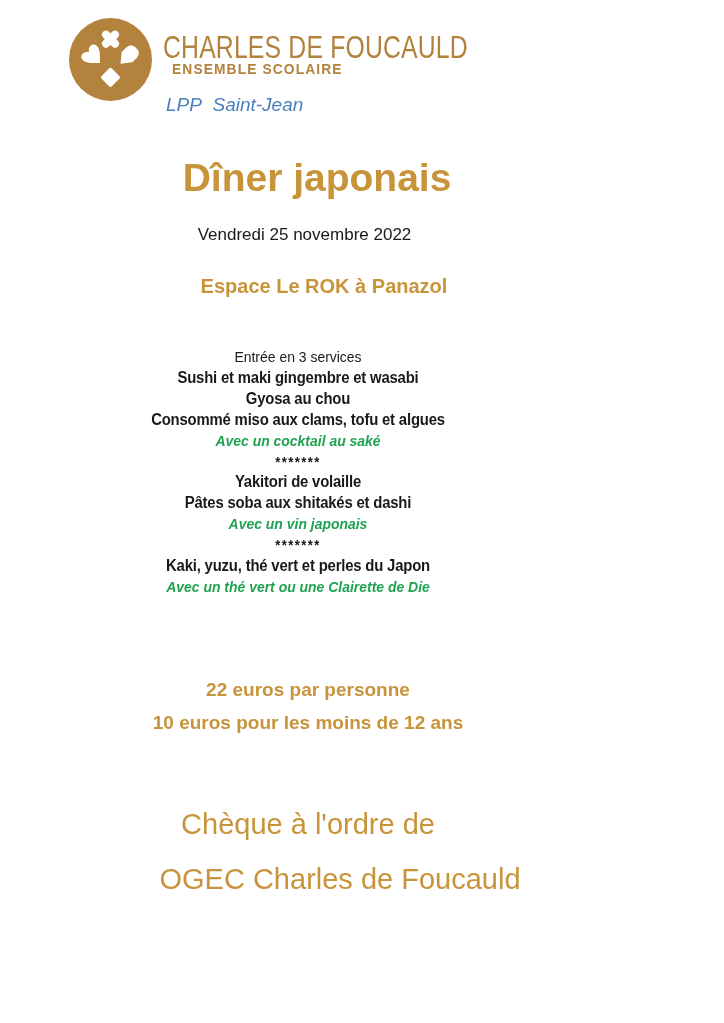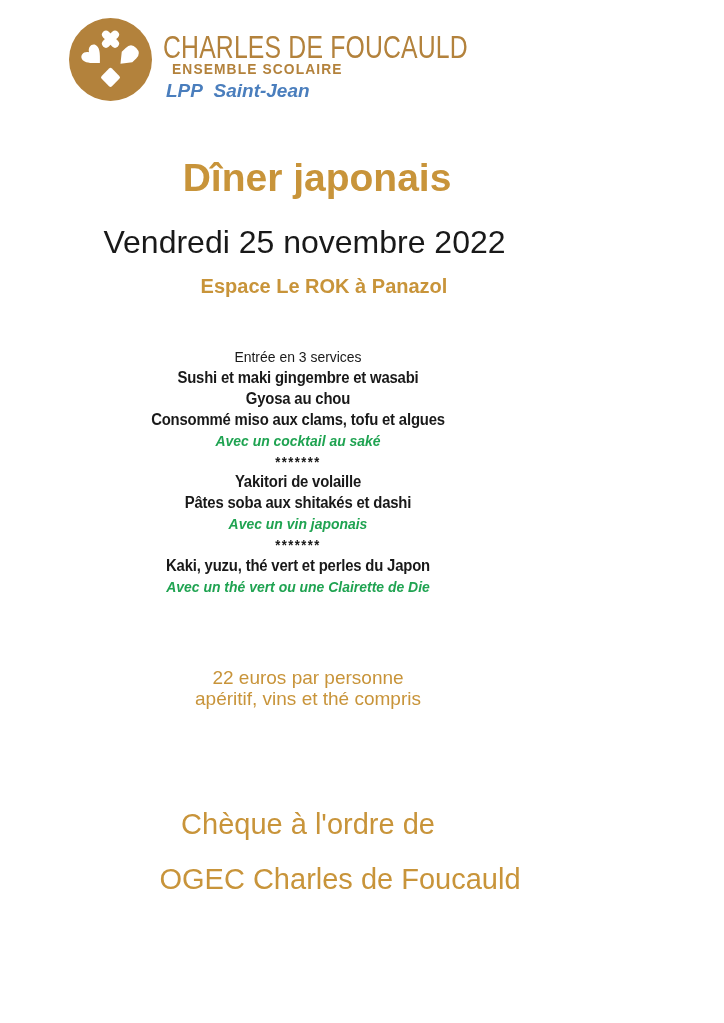--- a/index.html
+++ b/index.html
@@ -20,46 +20,46 @@
     transform:scaleX(0.80); transform-origin:0 0;
   }
   .org-sub {
     position:absolute; left:172px; top:60px;
     font-size:15px; font-weight:700; letter-spacing:1.2px;
     color:var(--brand_gold,#B3823C);
     white-space:nowrap;
     transform:scaleX(0.92); transform-origin:0 0;
   }
   .school {
-    position:absolute; left:166px; top:80px;
-    font-size:19px; font-weight:700; font-style:italic;
+    position:absolute; left:166px; top:94px;
+    font-size:19px; font-weight:400; font-style:italic;
     word-spacing:6px;
     color:var(--school_blue,#4A7EBD);
     white-space:nowrap;
   }
   
   .cblock { position:absolute; left:0; right:0; text-align:center; line-height:1; }
   .title  { top:158px; padding-left:38px; font-size:39px; font-weight:700; color:var(--accent_gold,#C8943A); }
-  .date   { top:226px; padding-left:13px; font-size:32px; font-weight:400; color:var(--text_black,#191919); }
+  .date   { top:226px; padding-left:13px; font-size:17px; font-weight:400; color:var(--text_black,#191919); }
   .venue  { top:276px; padding-left:52px; font-size:20px; font-weight:700; color:var(--accent_gold,#C8943A); }
   
   .menu {
     top:347px;
     transform:scaleX(0.93); transform-origin:50% 0;
   }
   .menu > div { line-height:20.9px; white-space:nowrap; }
   .m-intro   { font-size:15px; font-weight:400; color:var(--text_black,#191919); }
   .m-dish    { font-size:16px; font-weight:700; letter-spacing:-0.2px; color:var(--text_black,#191919); }
   .m-pairing { font-size:15px; font-weight:700; font-style:italic; color:var(--pairing_green,#1FA351); }
   .m-sep     { font-size:14px; font-weight:700; letter-spacing:1.5px; color:var(--text_black,#191919); }
   
   .pricing { top:668px; padding-left:20px; }
   .pricing > div {
-    line-height:20.8px; font-size:19px; font-weight:400;
-    color:var(--accent_gold,#C8943A); white-space:nowrap;
+    line-height:20.8px; font-size:19px; font-weight:700;
+    color:var(--accent_gold,#C8943A); white-space:nowrap;margin-top:12px;
   }
   
   .pay1 { top:810px; padding-left:20px; font-size:29px; font-weight:400; color:var(--accent_gold,#C8943A); }
   .pay2 { top:865px; padding-left:84px; font-size:29px; font-weight:400; color:var(--accent_gold,#C8943A); }
   
   .logo svg .bg  { fill:var(--brand_gold,#B3823C); }
   .logo svg .cut { fill:#ffffff; }
 </style>
 </head>
 <body>
@@ -101,19 +101,19 @@
     <div class="m-dish">Yakitori de volaille</div>
     <div class="m-dish">Pâtes soba aux shitakés et dashi</div>
     <div class="m-pairing">Avec un vin japonais</div>
     <div class="m-sep">*******</div>
     <div class="m-dish">Kaki, yuzu, thé vert et perles du Japon</div>
     <div class="m-pairing">Avec un thé vert ou une Clairette de Die</div>
   </div>
 
   <div class="cblock pricing">
     <div>22 euros par personne</div>
-    <div>apéritif, vins et thé compris</div>
+    <div>10 euros pour les moins de 12 ans</div>
   </div>
 
   <div class="cblock pay1">Chèque à l'ordre de</div>
   <div class="cblock pay2">OGEC Charles de Foucauld</div>
 
 </div>
 
 </body></html>

